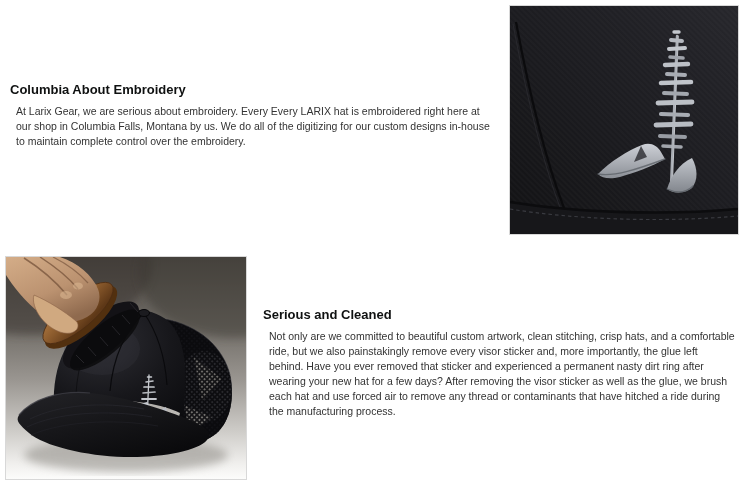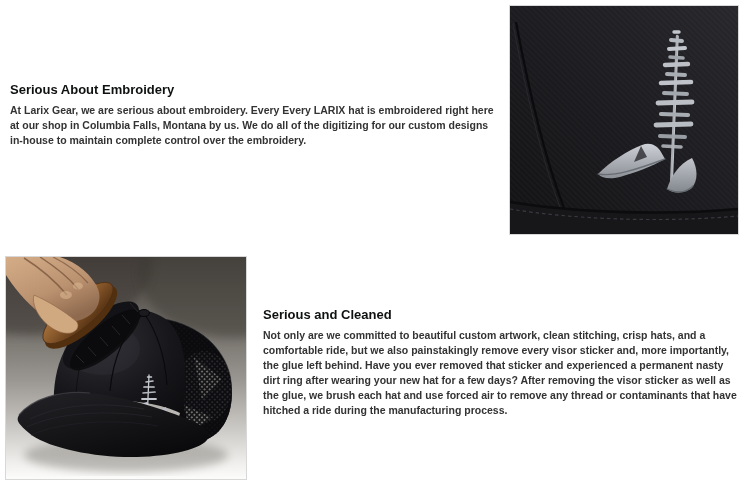--- a/index.html
+++ b/index.html
@@ -4,36 +4,36 @@
 <style>
   html,body{margin:0;padding:0;background:#ffffff;}
   .canvas{
     position:relative;width:742px;height:487px;background:#ffffff;
     font-family:"Liberation Sans","DejaVu Sans",sans-serif;overflow:hidden;
   }
   .text-block h3{
     margin:0 0 5px 0;font-size:13px;line-height:16px;font-weight:bold;color:#0f1111;
   }
   .text-block p{
-    margin:0;font-size:10.5px;line-height:15px;color:#333333;font-weight:bold;
+    margin:6px;font-size:10.5px;line-height:15px;color:#333333;
   }
   .text-1{position:absolute;left:10px;top:82px;width:492px;}
   .text-2{position:absolute;left:263px;top:307px;width:478px;}
   .img{position:absolute;margin:0;padding:0;border:1px solid #d8d8d8;box-sizing:content-box;background:#17171a;}
   .img-1{left:509px;top:5px;width:228px;height:228px;}
   .img-2{left:5px;top:256px;width:240px;height:222px;}
   .img svg{display:block;}
 </style>
 </head>
 <body>
 
 <div class="canvas">
 
   <div class="text-block text-1">
-    <h3>Serious About Embroidery</h3>
+    <h3>Columbia About Embroidery</h3>
     <p>At Larix Gear, we are serious about embroidery. Every Every LARIX hat is embroidered right here at our shop in Columbia Falls, Montana by us. We do all of the digitizing for our custom designs in-house to maintain complete control over the embroidery.</p>
   </div>
 
   <figure class="img img-1">
     <svg width="228" height="228" viewBox="0 0 228 228">
       <defs>
         <linearGradient id="gFab" x1="0" y1="1" x2="1" y2="0">
           <stop offset="0" stop-color="#121214"></stop>
           <stop offset="0.45" stop-color="#1b1b1f"></stop>
           <stop offset="0.8" stop-color="#222227"></stop>

